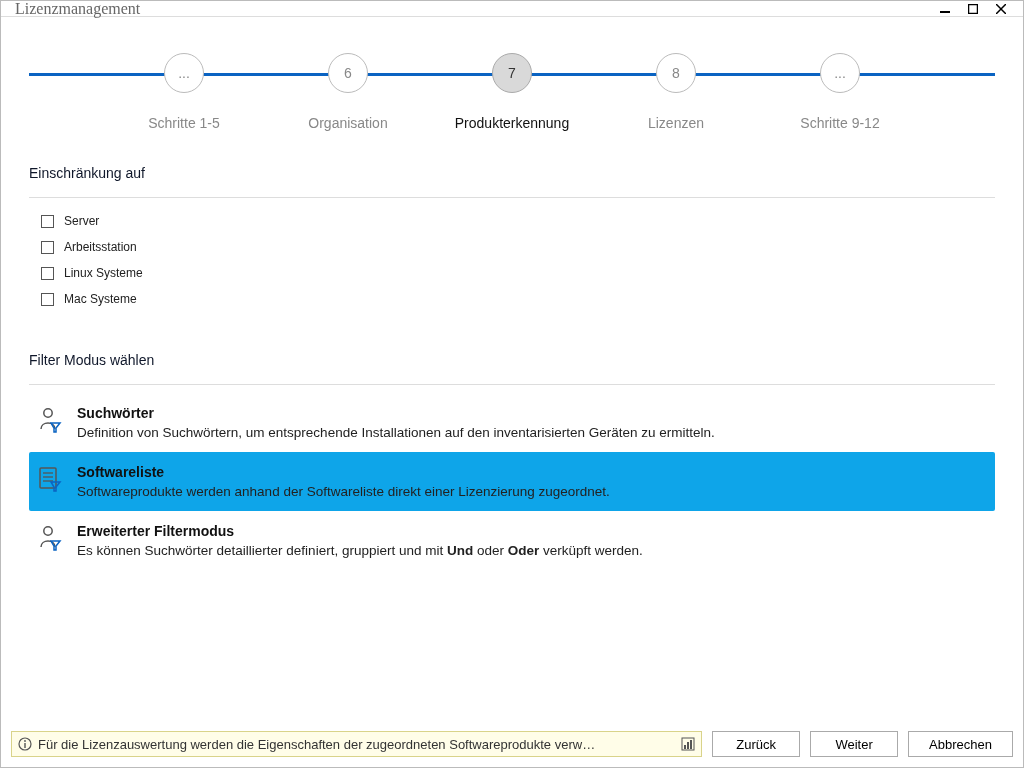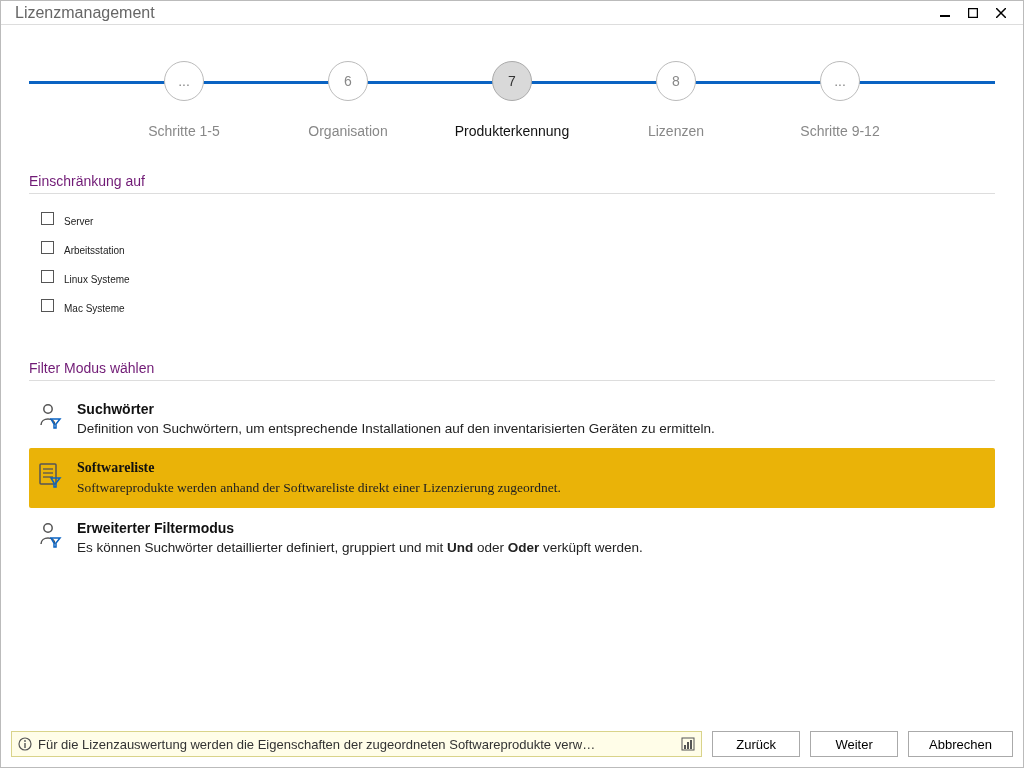--- a/index.html
+++ b/index.html
@@ -9,25 +9,26 @@
     background: #fff;
     color: #222;
     width: 1024px;
     height: 768px;
     overflow: hidden;
     border: 1px solid #bbb;
     display: flex;
     flex-direction: column;
   }
   .titlebar {
-    height: 24px;
+    height: 16px;
     display: flex;
     align-items: center;
     padding: 0 8px;
     border-bottom: 1px solid #ddd;
+    font-family: Liberation Serif, serif;
   }
   .titlebar-title {
     font-size: 16px;
     color: #666;
     flex: 1;
     padding-left: 6px;
   }
   .winbtn {
     width: 28px;
     height: 24px;
@@ -96,56 +97,54 @@
     color: #888;
     white-space: nowrap;
   }
   .step-label.active {
     color: #111;
     font-weight: 400;
   }
   
   .section-title {
     font-size: 14px;
-    color: #701a75;
+    color: #0f172a;
     margin: 32px 0 6px 0;
     border-bottom: 1px solid #ddd;
-    padding-bottom: 4px;
+    padding-bottom: 16px;
   }
   .checklist {
     margin-top: 10px;
   }
   .check-row {
     display: flex;
     align-items: center;
     padding: 6px 0 6px 12px;
     gap: 10px;
   }
   .checkbox {
     width: 13px;
     height: 13px;
     border: 1px solid #555;
     background: #fff;
   }
   .check-label {
-    font-size: 10px;
+    font-size: 12px;
     color: #222;
-    margin-top: 6px;
   }
   
   .filter-option {
     display: flex;
     gap: 14px;
     padding: 12px 10px 12px 8px;
     border-radius: 2px;
     cursor: pointer;
   }
   .filter-option.selected {
-    background: #eab308;
-    font-family: Liberation Serif, serif;
+    background: #0ea5e9;
   }
   .filter-icon {
     width: 26px;
     height: 26px;
     flex-shrink: 0;
     display: flex;
     align-items: flex-start;
     justify-content: center;
     margin-top: 2px;
   }

